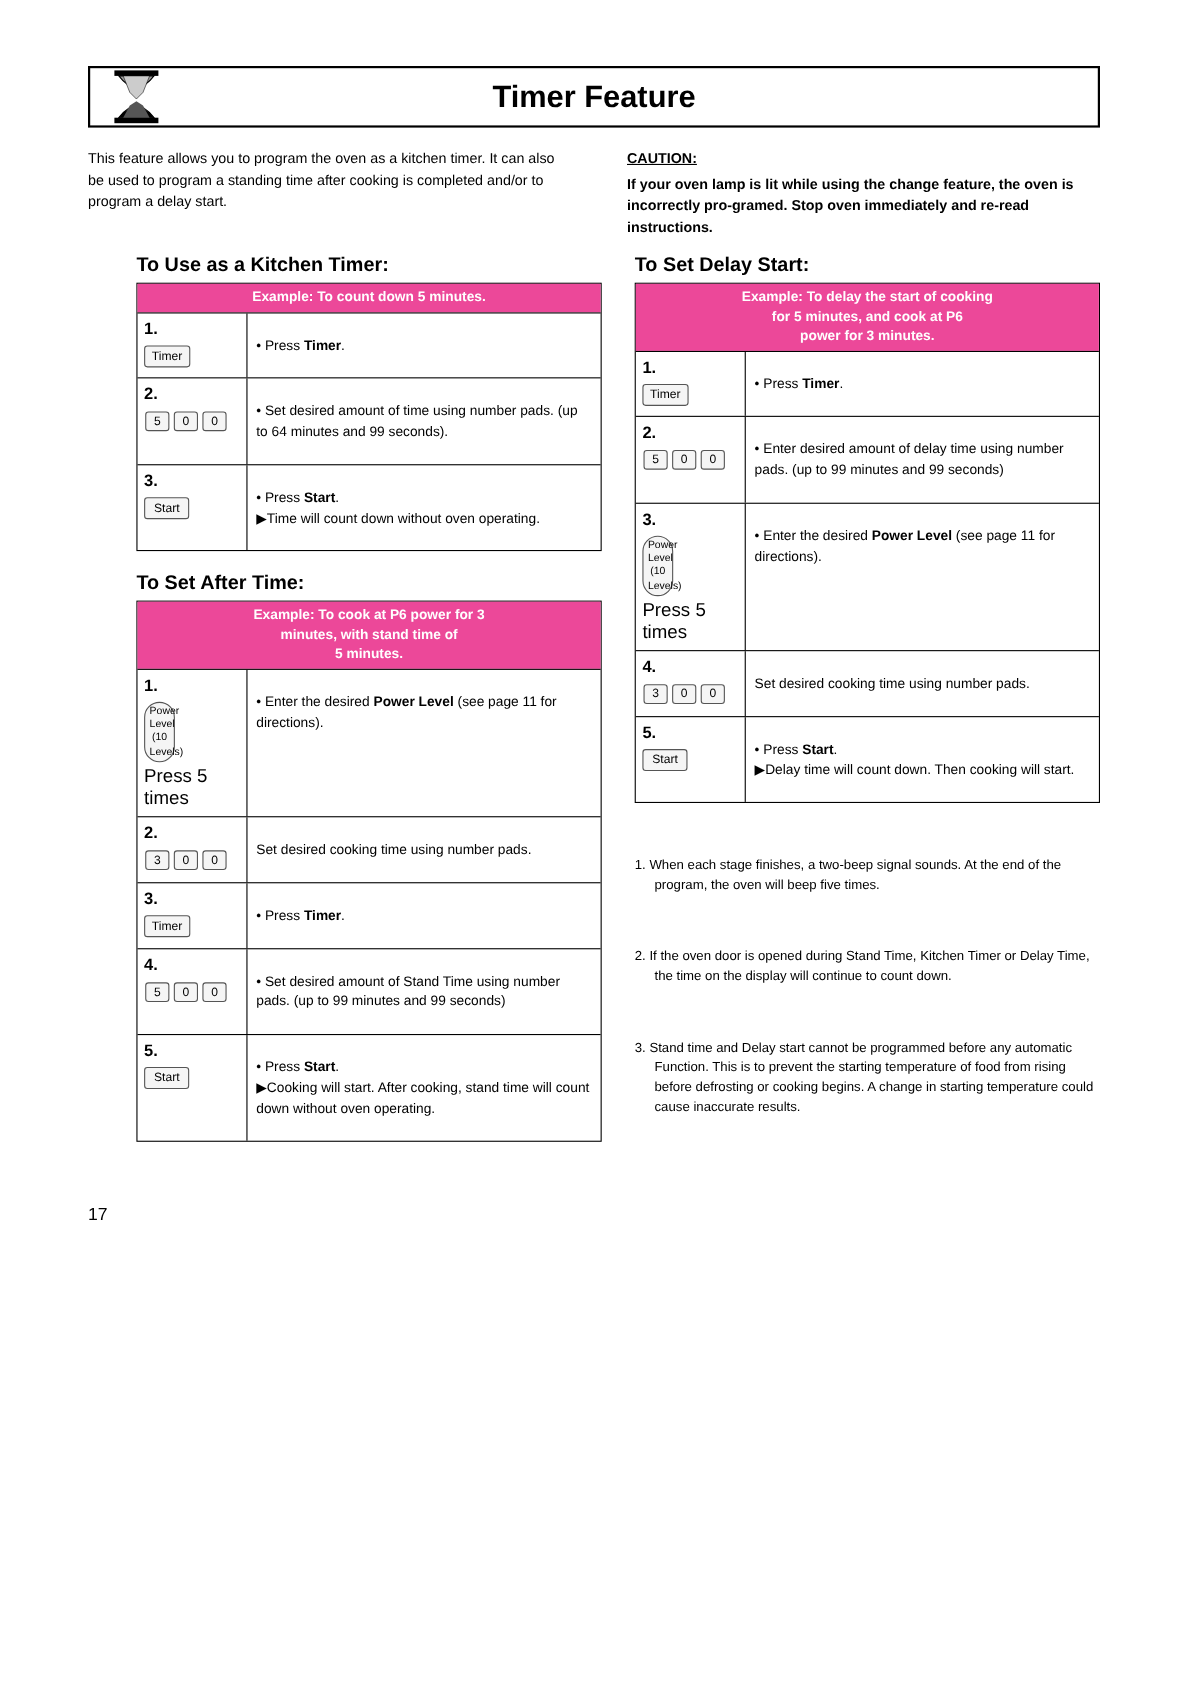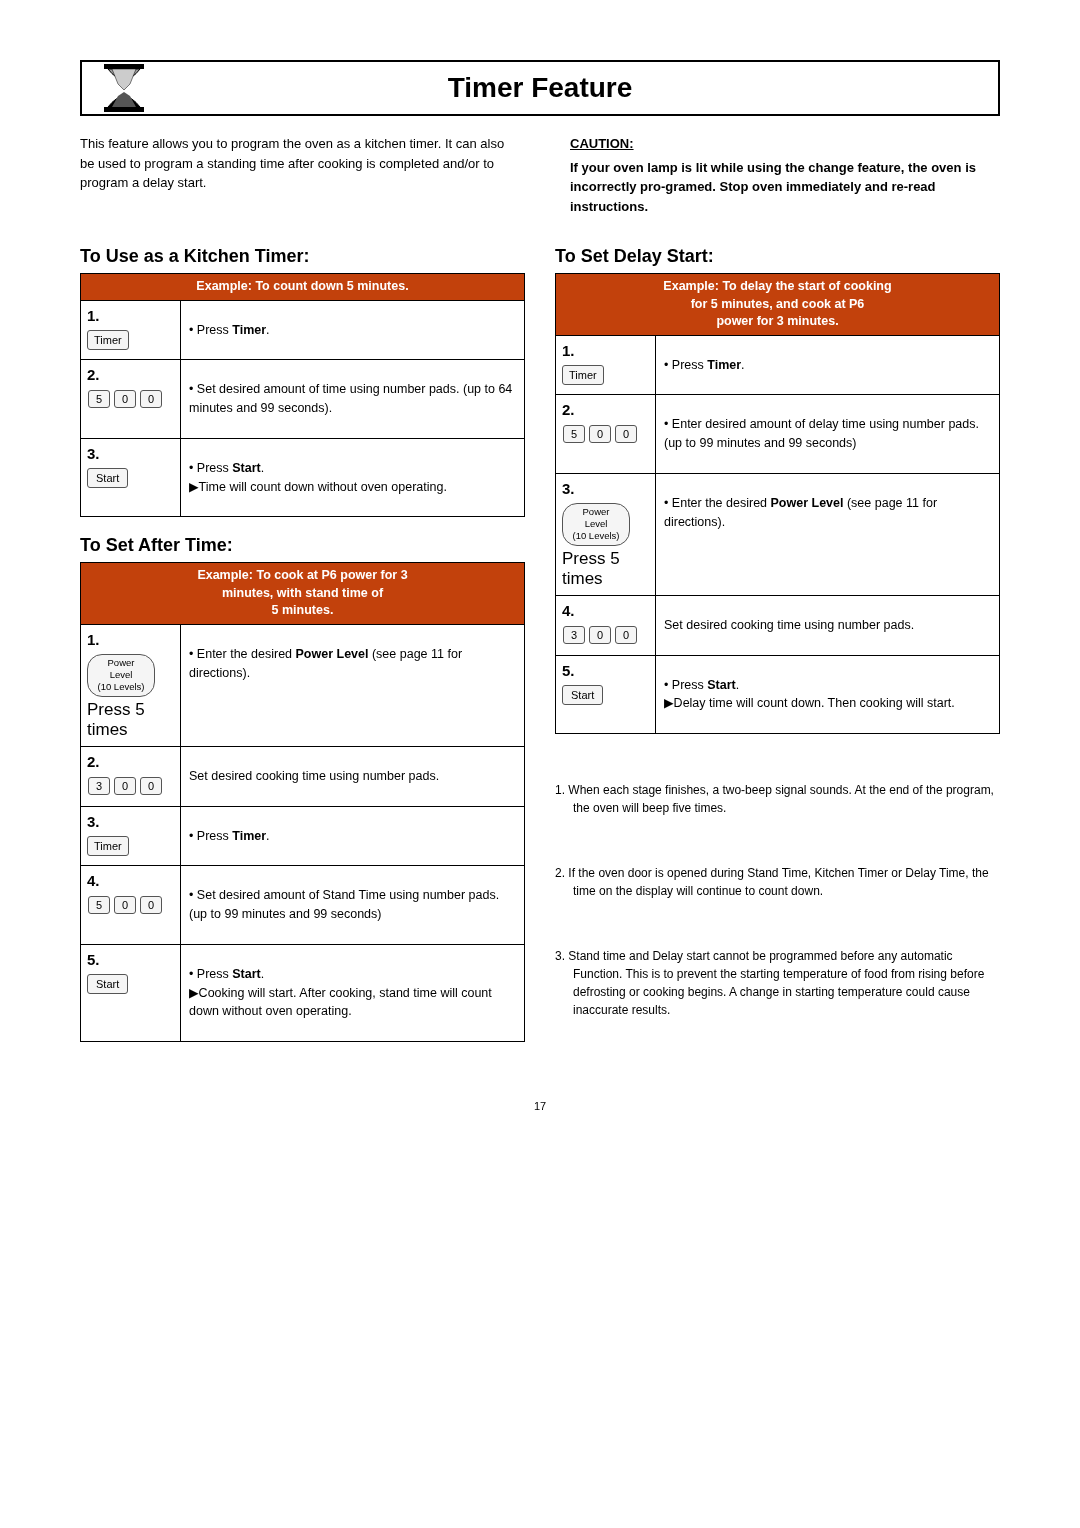--- a/index.html
+++ b/index.html
@@ -34,21 +34,21 @@
     .header-title {
       font-size: 28px;
       font-weight: bold;
       text-align: center;
     }
 
     
     .intro-row {
       display: flex;
       gap: 60px;
-      margin-bottom: 30px;
+      margin-bottom: 14px;
     }
     .intro-left {
       flex: 1;
       font-size: 13px;
       line-height: 1.5;
     }
     .intro-right {
       flex: 1;
       font-size: 13px;
       line-height: 1.5;
@@ -63,40 +63,41 @@
       line-height: 1.5;
     }
 
     
     .main-cols {
       display: flex;
       gap: 30px;
     }
     .left-col {
       flex: 1;
+      margin-left: 44px;
     }
     .right-col {
       flex: 1;
     }
 
     
     .section-heading {
       font-size: 18px;
       font-weight: bold;
       margin-bottom: 6px;
     }
 
     
     .instruction-table {
       border: 1.5px solid #000;
       width: 100%;
       margin-bottom: 18px;
     }
     .instruction-table .example-header {
-      background: #c2410c;
+      background: #ec4899;
       color: #fff;
       font-weight: bold;
       font-size: 12.5px;
       text-align: center;
       padding: 4px 6px;
       line-height: 1.4;
     }
     .instruction-table .step-row {
       display: flex;
       border-top: 1px solid #000;
@@ -163,21 +164,21 @@
     .key-power {
       border: 1px solid #555;
       border-radius: 15px;
       padding: 2px 4px;
       font-size: 9.5px;
       background: #f5f5f5;
       display: inline-block;
       margin-top: 2px;
       text-align: center;
       line-height: 1.3;
-      width: 68px;
+      width: 28px;
     }
     .press-times {
       font-size: 17px;
       margin-top: 3px;
     }
 
     
     .note-section {
       margin-top: 10px;
     }
@@ -202,23 +203,22 @@
     .note-list li::before {
       content: counter(li-counter) ". ";
       counter-increment: li-counter;
     }
     .note-list {
       counter-reset: li-counter;
     }
 
     
     .page-number {
-      text-align: center;
       margin-top: 40px;
-      font-size: 11px;
+      font-size: 16px;
     }
 
     b, strong {
       font-weight: bold;
     }
   </style>
 </head>
 <body>
 
 <div class="header-box">

